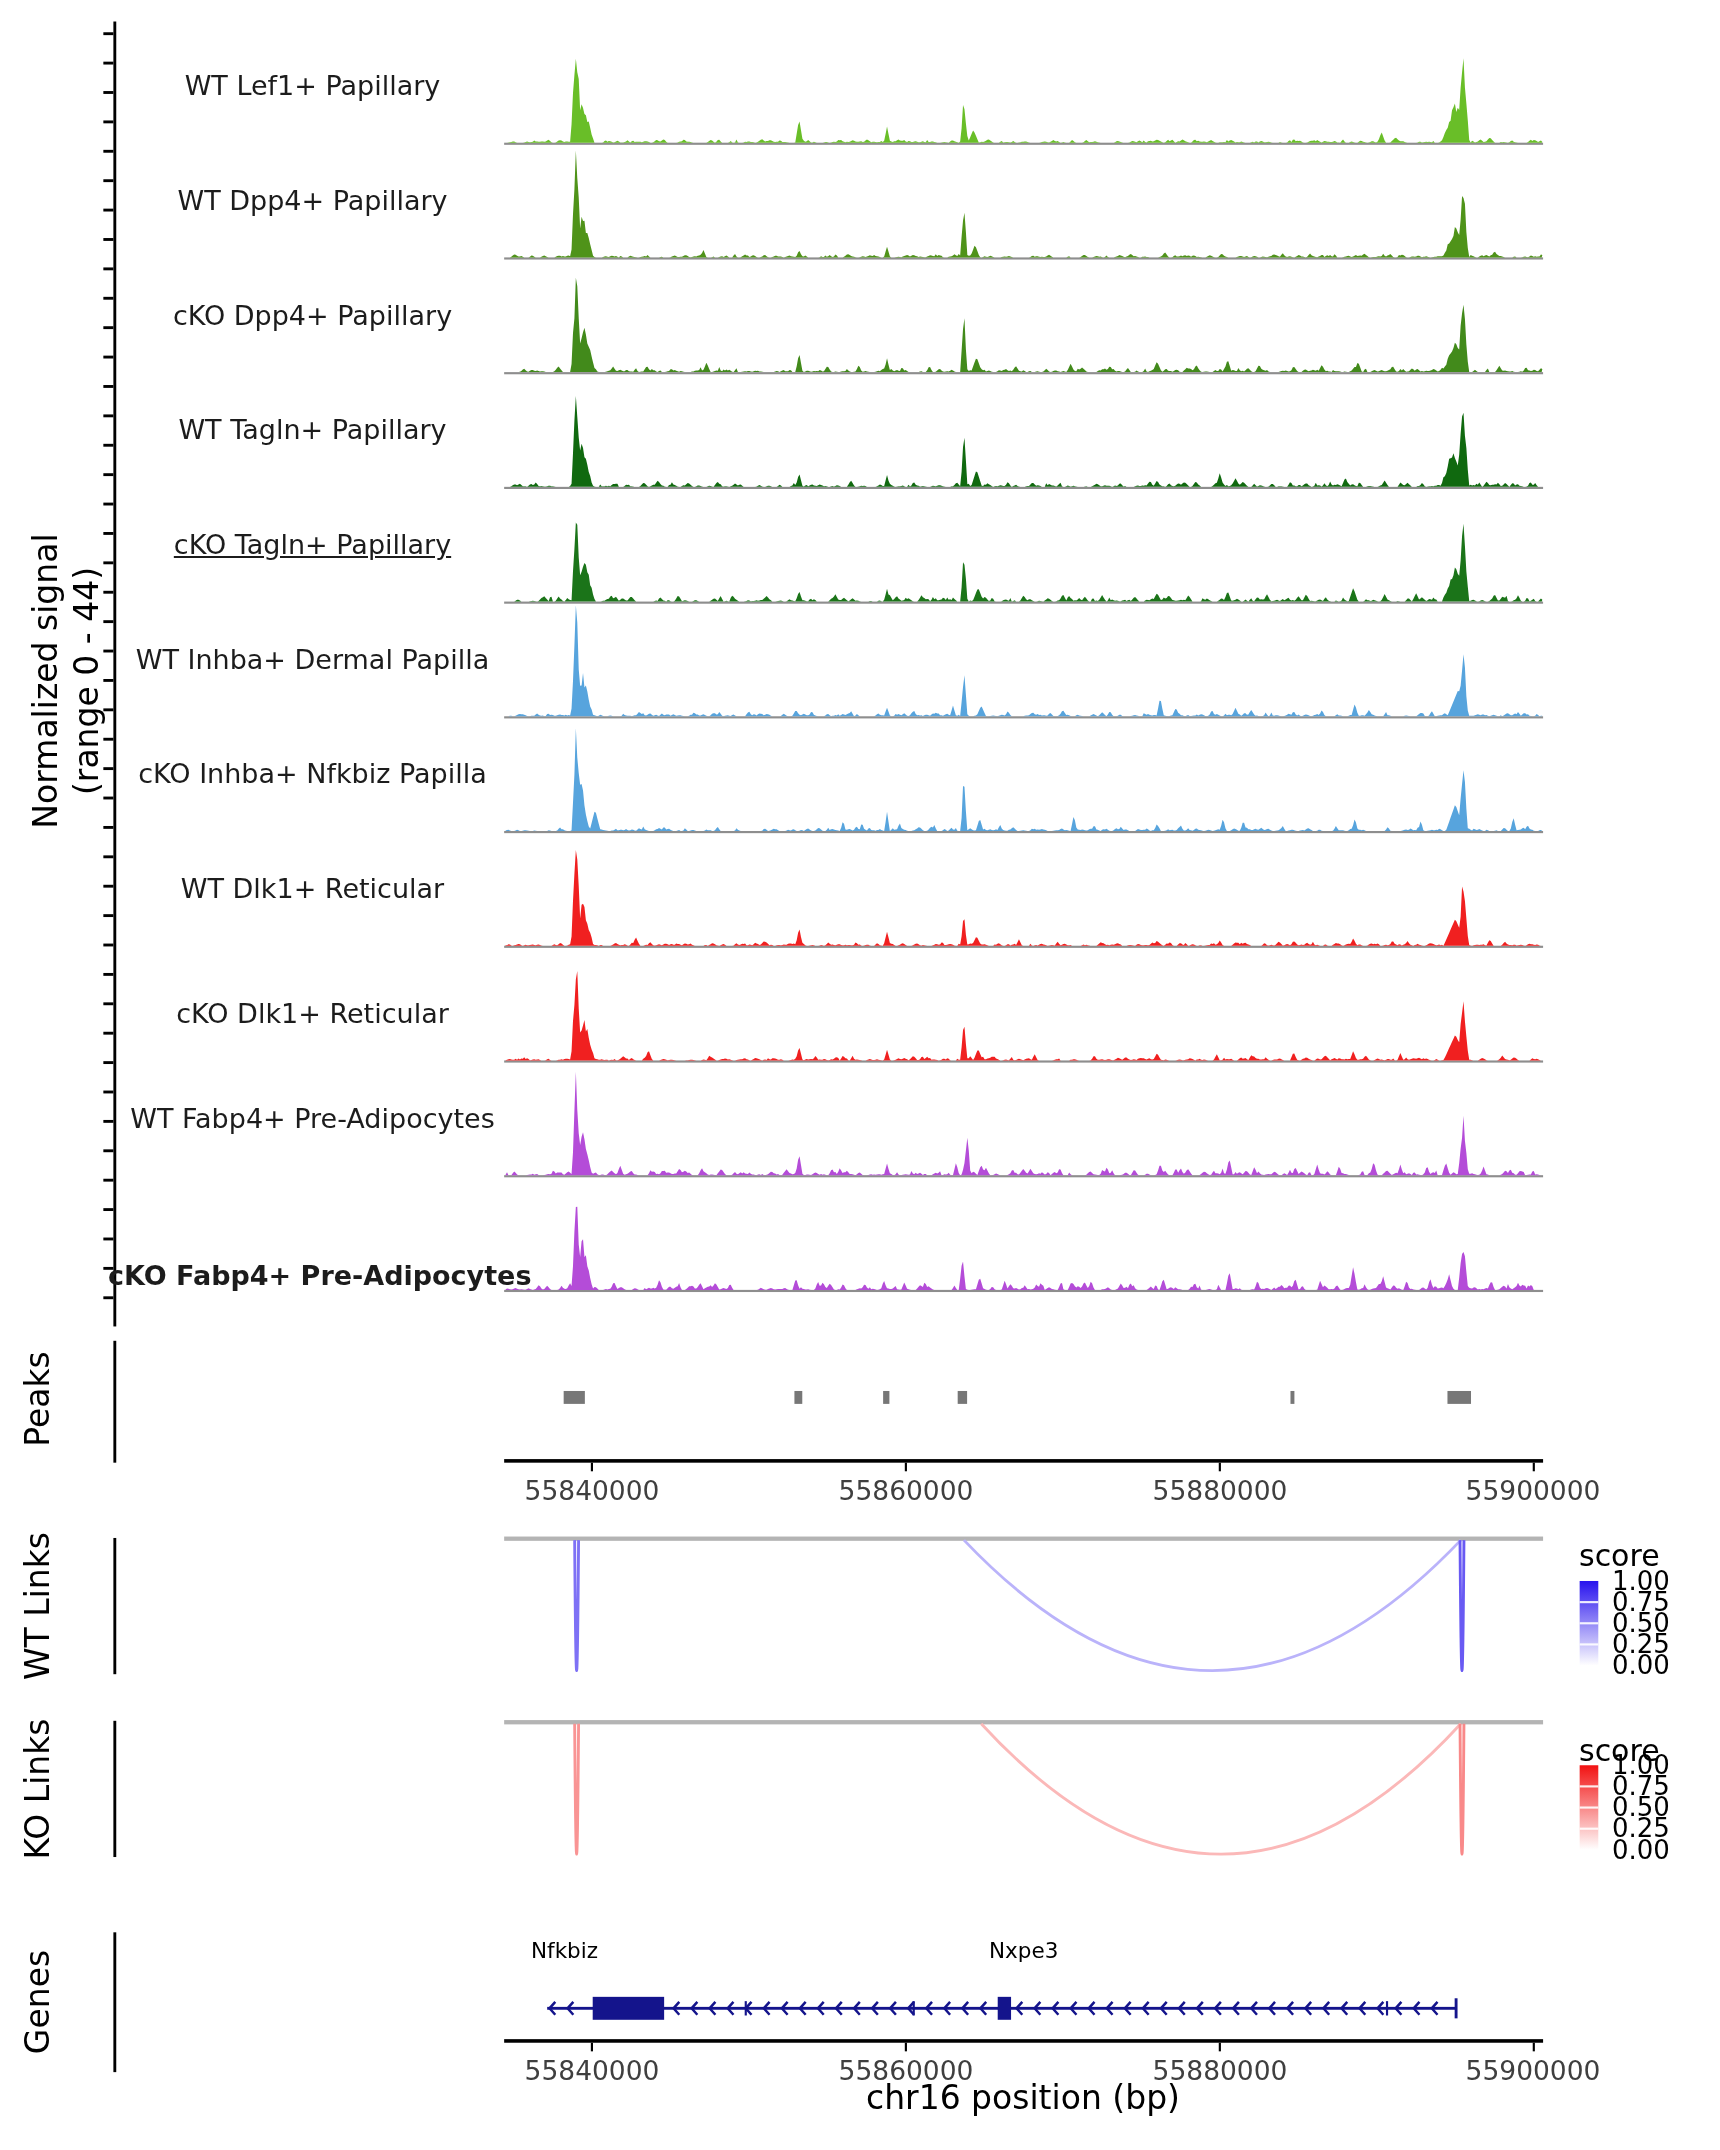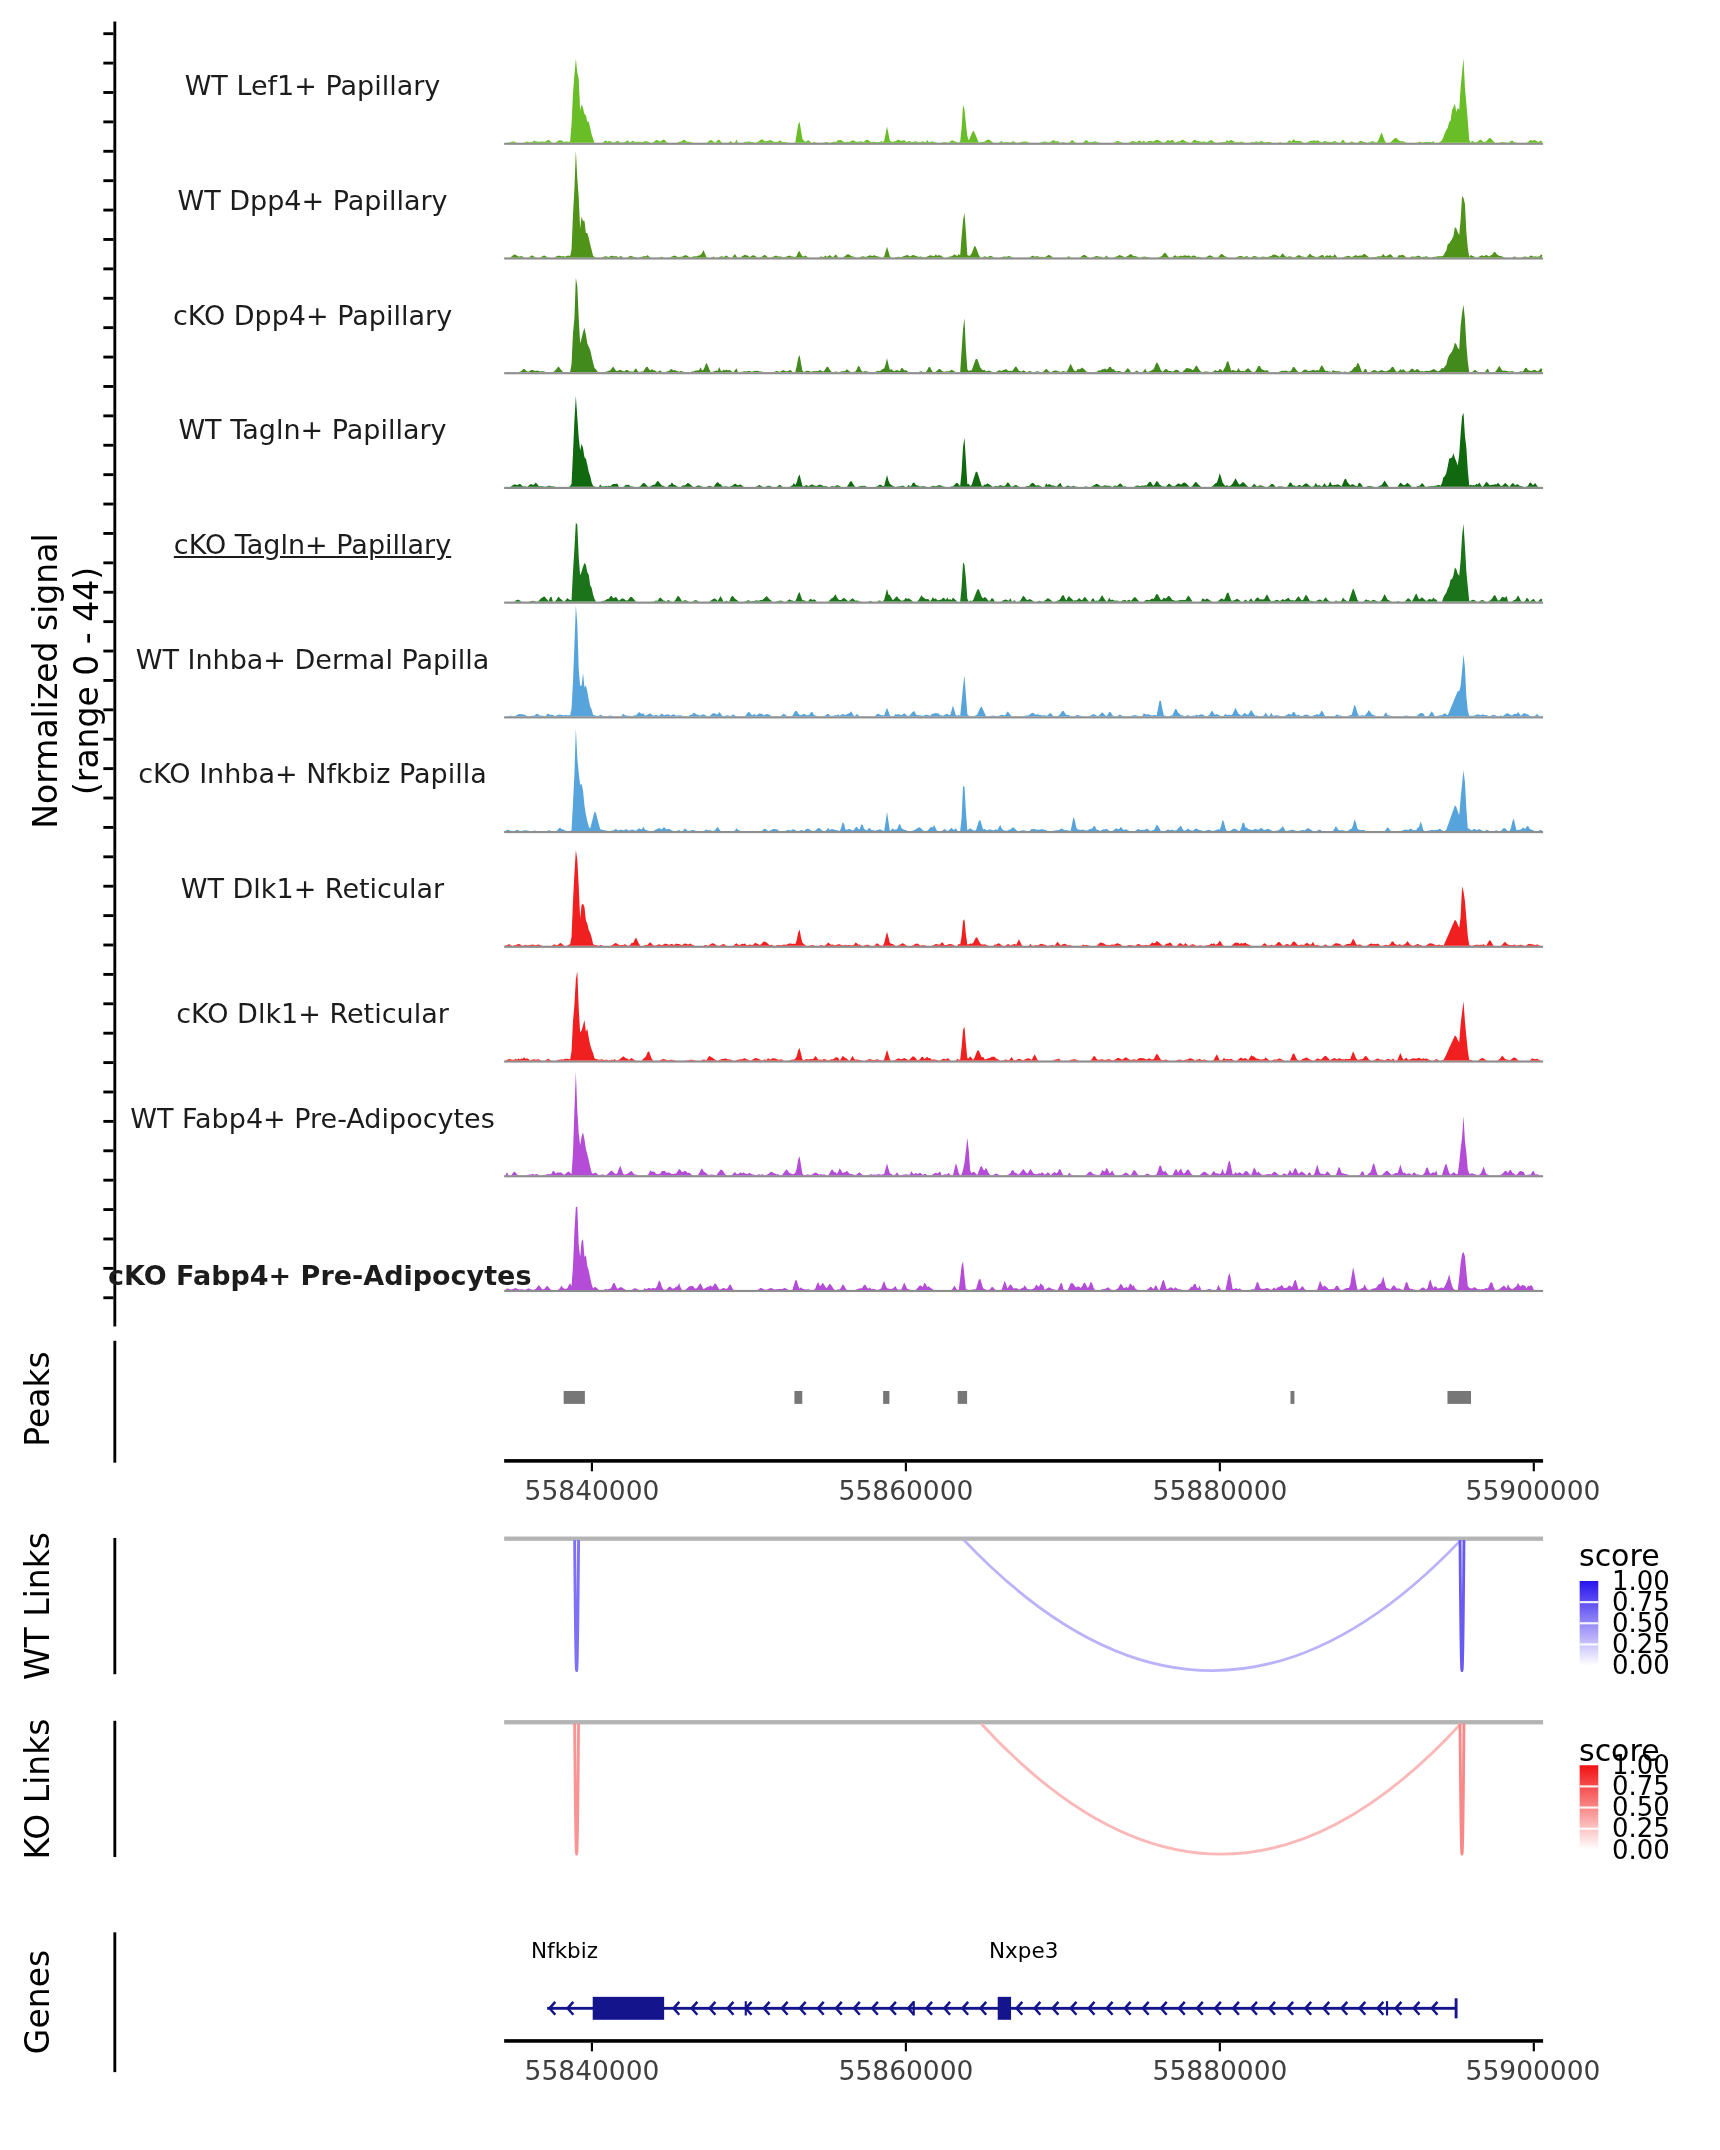--- a/index.html
+++ b/index.html
@@ -227,20 +227,21 @@
     </div>
 
     <div class="rot" style="left:37px;top:1399px;">Peaks</div>
     <div class="rot" style="left:37px;top:1606px;">WT Links</div>
     <div class="rot" style="left:37px;top:1789px;">KO Links</div>
     <div class="rot" style="left:37px;top:2002px;">Genes</div>
 
     <div class="legend-title" style="left:1579px;top:1538px;">score</div>
     <div class="legend-title" style="left:1579px;top:1733px;">score</div>
 
+    <div class="axis-title" style="left:1023px;top:2078px;">chr16 position (bp)</div>
   <div class="track-label" style="top:70px;">WT Lef1+ Papillary</div>
       <div class="track-label" style="top:185px;">WT Dpp4+ Papillary</div>
       <div class="track-label" style="top:300px;">cKO Dpp4+ Papillary</div>
       <div class="track-label" style="top:414px;">WT Tagln+ Papillary</div>
       <div class="track-label" style="top:529px;text-decoration:underline;">cKO Tagln+ Papillary</div>
       <div class="track-label" style="top:644px;text-align:center;">WT Inhba+ Dermal Papilla</div>
       <div class="track-label" style="top:758px;">cKO Inhba+ Nfkbiz Papilla</div>
       <div class="track-label" style="top:873px;">WT Dlk1+ Reticular</div>
       <div class="track-label" style="top:988px;margin-top:10px;">cKO Dlk1+ Reticular</div>
       <div class="track-label" style="top:1103px;">WT Fabp4+ Pre-Adipocytes</div>

